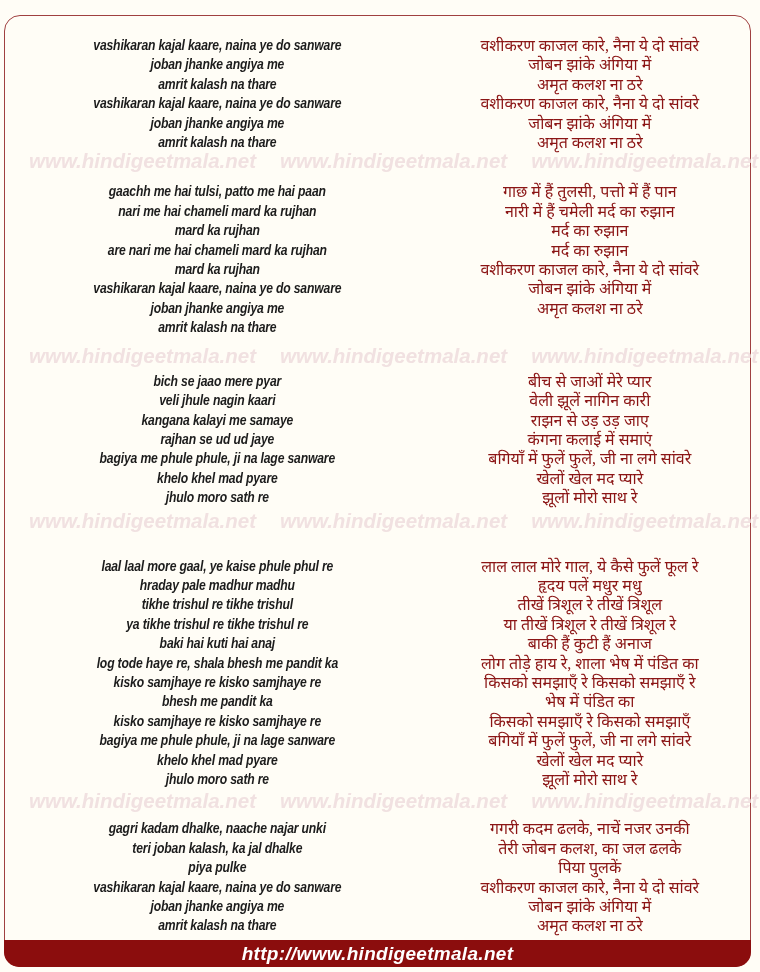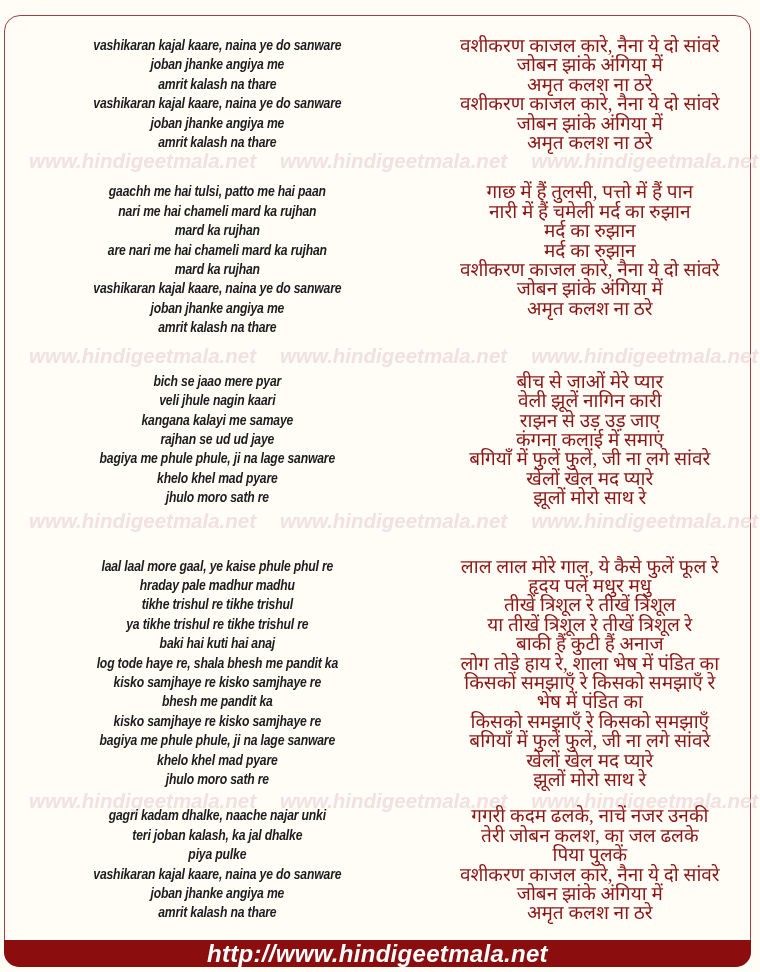--- a/index.html
+++ b/index.html
@@ -32,36 +32,36 @@
   .wm-row:nth-child(4){top:789px;}
   .content{position:absolute;left:5px;right:10px;top:0;z-index:2;padding-top:36px;}
   .row{display:flex;}
   .col{line-height:19.4px;}
   .col-en{width:57%;text-align:center;color:var(--en,#1c1c1c);}
   .col-hi{width:43%;text-align:center;color:var(--hi,#8b1515);font-family:"Liberation Serif", serif;}
   .en-line{
     font-style:italic;font-weight:700;font-size:14.5px;
     letter-spacing:-0.2px;transform:scaleX(0.84);
   }
-  .hi-line{font-size:19px;}
+  .hi-line{font-size:16px;}
   .s1{margin-bottom:30px;}
   .s2{margin-bottom:34px;}
   .s3{margin-bottom:49px;}
-  .s4{margin-bottom:17px;}
+  .s4{margin-bottom:30px;}
   .s5{margin-bottom:12px;}
   .footer-bar{
     position:absolute;left:4px;right:9px;bottom:5px;height:27px;
     background:var(--bar,#8b0d0d);
     border-radius:0 0 15px 15px;
     display:flex;align-items:center;justify-content:center;
     z-index:3;
   }
   .footer-text{
     color:var(--footertext,#ffffff);
-    font-weight:700;font-style:italic;font-size:24px;
+    font-weight:700;font-style:italic;font-size:19px;
     letter-spacing:0.3px;
   }
 </style>
 </head>
 <body style="--bg: #fffdf6; --border: #a04040; --en: #1c1c1c; --hi: #8b1515; --wm: #f1e1e1; --bar: #8b0d0d; --footertext: #ffffff;">
 
 <div class="sheet">
   <div class="frame"></div>
   <div class="watermarks">
       <div class="wm-row"><span class="">www.hindigeetmala.net</span><span class="">www.hindigeetmala.net</span><span class="">www.hindigeetmala.net</span></div>

